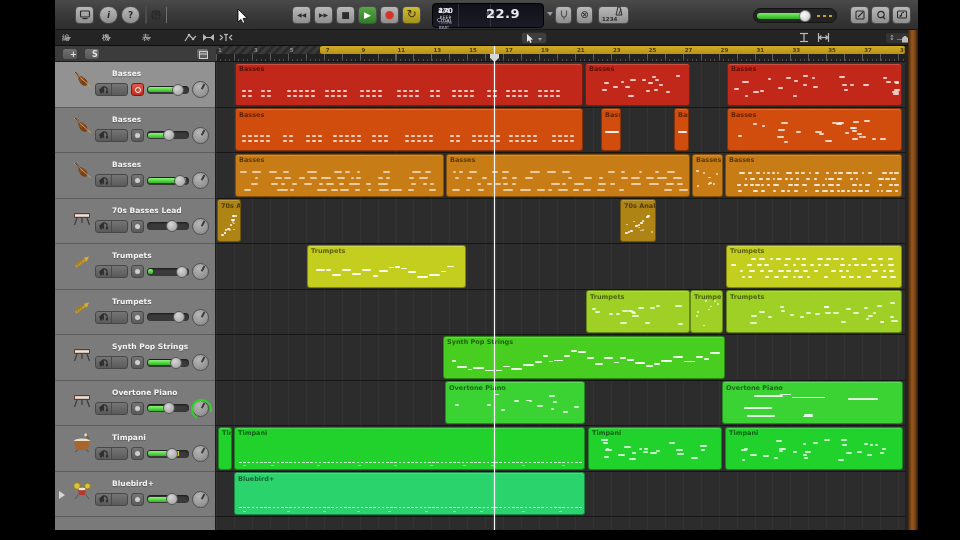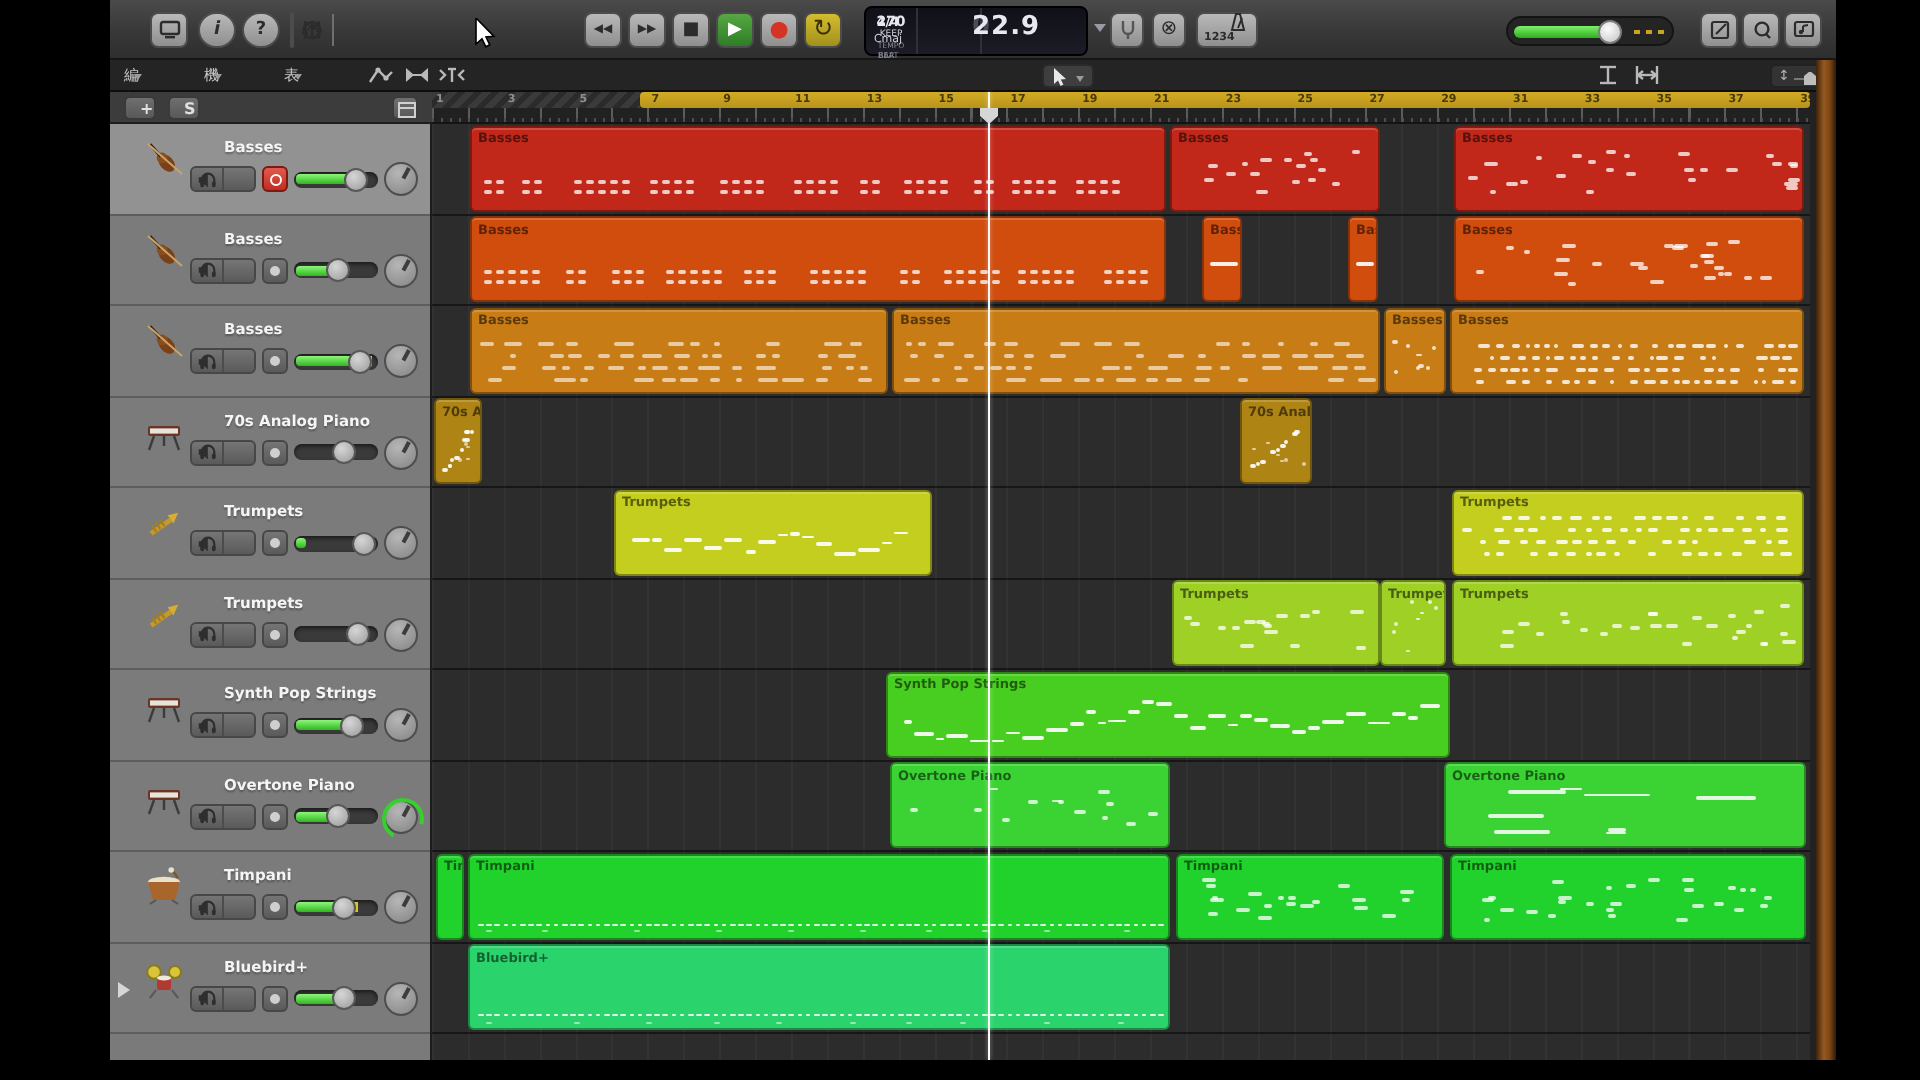--- a/index.html
+++ b/index.html
@@ -456,21 +456,21 @@
           <svg width="24" height="24" viewBox="0 0 24 24">
             <rect x="4" y="8" width="16" height="5" rx="1" fill="#6b3526"></rect>
             <rect x="5" y="9.2" width="14" height="2.6" fill="#e8e4da"></rect>
             <g stroke="#3c3c3c" stroke-width="1.2">
               <line x1="7" y1="13" x2="4.5" y2="20"></line>
               <line x1="17" y1="13" x2="19.5" y2="20"></line>
               <line x1="12" y1="13" x2="12" y2="18"></line>
             </g>
           </svg>
         </div>
-        <div class="tname">70s Analog Piano</div>
+        <div class="tname">70s Basses Lead</div>
         <div class="pill">
           <div class="c">
             <svg width="9" height="9" viewBox="0 0 10 10">
               <path d="M1 3.5h2L6 1v8L3 6.5H1z" fill="#2e2e2e"></path>
             </svg>
           </div>
           <div class="c">
             <svg width="9" height="9" viewBox="0 0 10 10">
               <path d="M1.5 8V5a3.5 3.5 0 017 0v3" fill="none" stroke="#2e2e2e" stroke-width="1.2"></path>
               <rect x="0.8" y="6" width="2" height="3" rx="0.8" fill="#2e2e2e"></rect>

